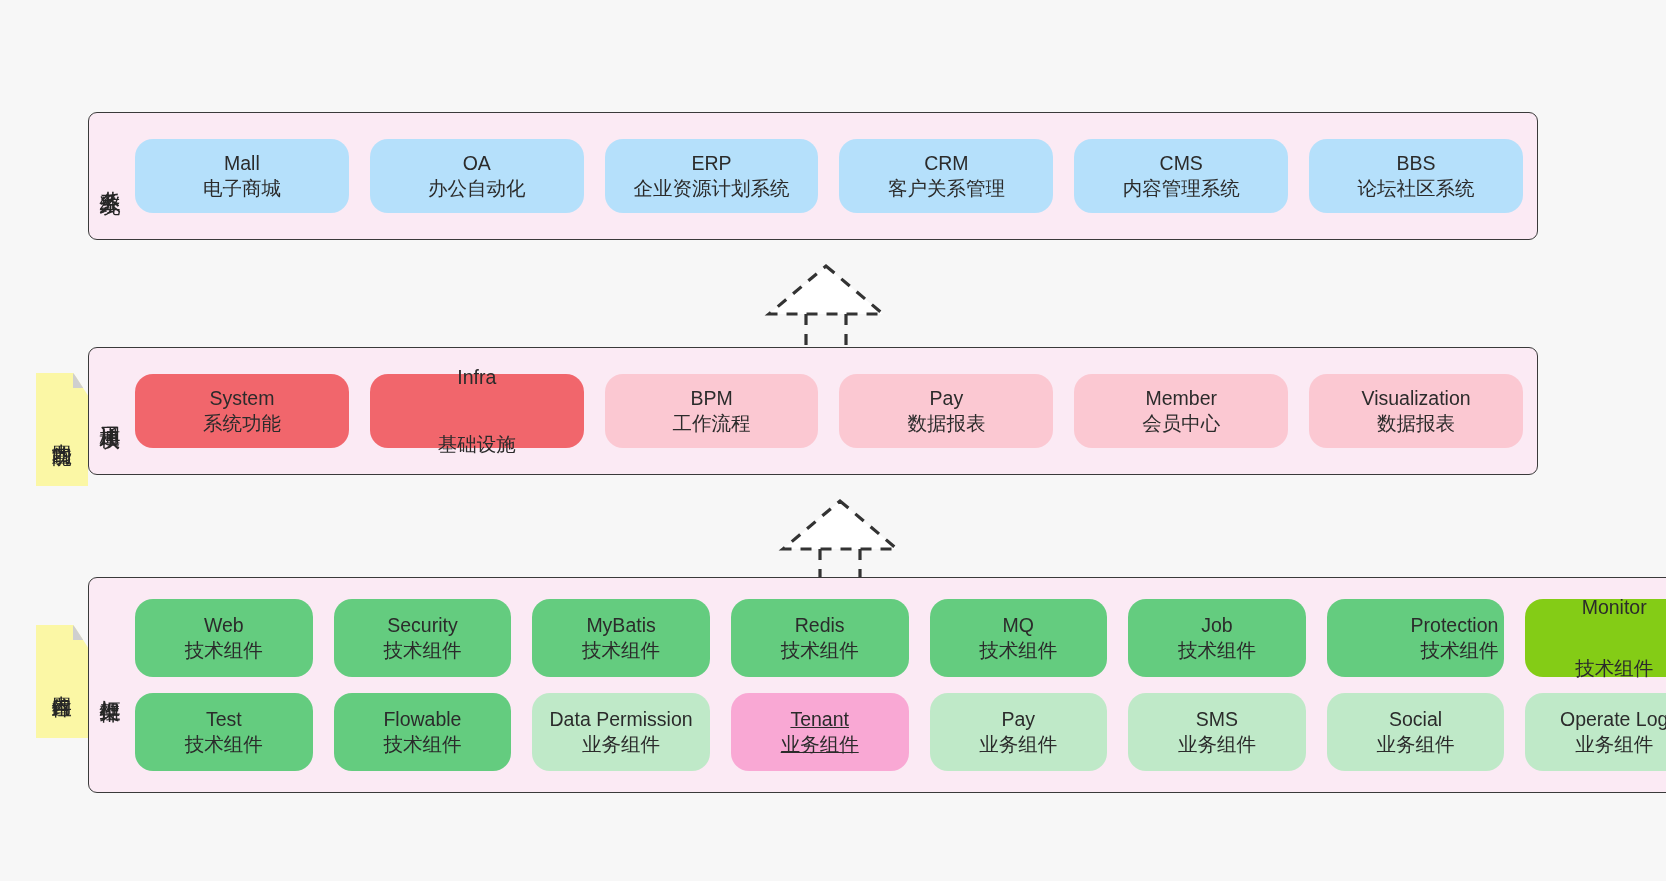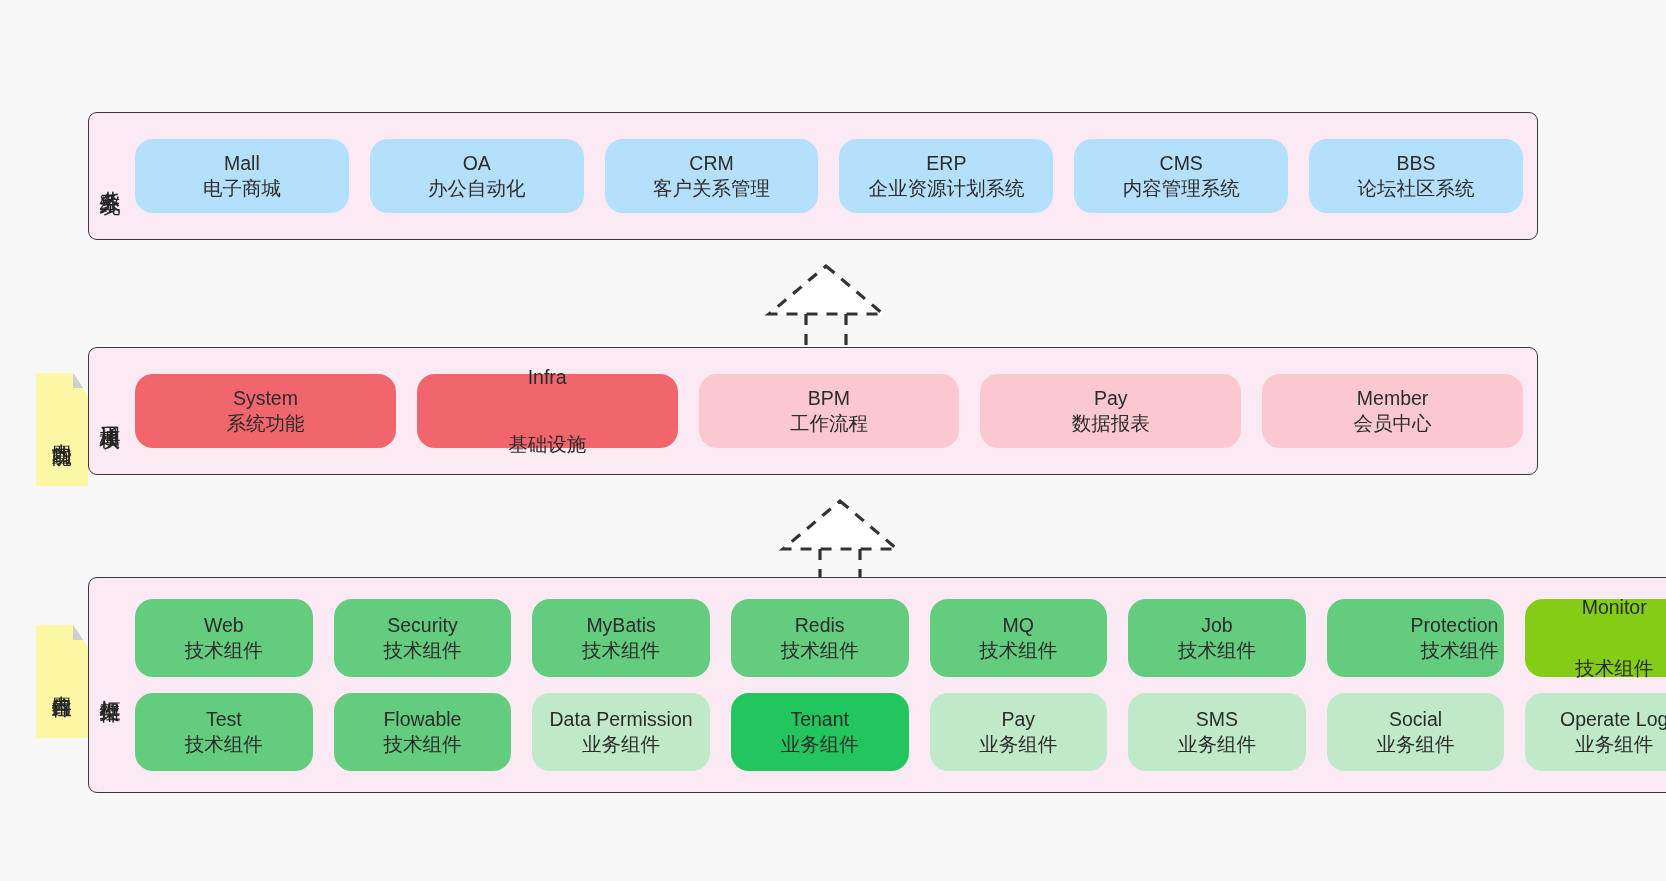--- a/index.html
+++ b/index.html
@@ -135,26 +135,26 @@
       <div class="row">
         <div class="cell c-blue" style="background: rgb(181, 224, 251);">
           <div class="t1">Mall</div>
           <div class="t2">电子商城</div>
         </div>
         <div class="cell c-blue" style="background: rgb(181, 224, 251);">
           <div class="t1">OA</div>
           <div class="t2">办公自动化</div>
         </div>
         <div class="cell c-blue" style="background: rgb(181, 224, 251);">
+          <div class="t1">ERP</div>
+          <div class="t2">企业资源计划系统</div>
+        </div>
+        <div class="cell c-blue" style="background: rgb(181, 224, 251);">
           <div class="t1">CRM</div>
           <div class="t2">客户关系管理</div>
-        </div>
-        <div class="cell c-blue" style="background: rgb(181, 224, 251);">
-          <div class="t1">ERP</div>
-          <div class="t2">企业资源计划系统</div>
         </div>
         <div class="cell c-blue" style="background: rgb(181, 224, 251);">
           <div class="t1">CMS</div>
           <div class="t2">内容管理系统</div>
         </div>
         <div class="cell c-blue" style="background: rgb(181, 224, 251);">
           <div class="t1">BBS</div>
           <div class="t2">论坛社区系统</div>
         </div>
       </div>
@@ -185,20 +185,24 @@
           <div class="t1">BPM</div>
           <div class="t2">工作流程</div>
         </div>
         <div class="cell c-pink" style="background: rgb(251, 200, 210);">
           <div class="t1">Pay</div>
           <div class="t2">数据报表</div>
         </div>
         <div class="cell c-pink" style="background: rgb(251, 200, 210);">
           <div class="t1">Member</div>
           <div class="t2">会员中心</div>
+        </div>
+        <div class="cell c-pink" style="background: rgb(251, 200, 210);">
+          <div class="t1">Visualization</div>
+          <div class="t2">数据报表</div>
         </div>
       </div>
     </div>
   </div>
 
   <svg class="arrow" id="arrow-implement" width="190" height="108" style="left:752px;top:487px;">
     <polygon points="88,14 145,62 31,62" fill="#ffffff" stroke="#333333" stroke-width="3.2" stroke-dasharray="11 9" stroke-linejoin="miter"></polygon>
     <path d="M 68,62 L 68,104 M 108,62 L 108,104 M 68,104 L 108,104" fill="none" stroke="#333333" stroke-width="3.2" stroke-dasharray="11 9"></path>
   </svg>
   <div class="arrow-label" style="left:822px;top:527px;">实现</div>
@@ -248,21 +252,21 @@
           <div class="t2">技术组件</div>
         </div>
         <div class="cell c-green" style="background: rgb(100, 204, 127);">
           <div class="t1">Flowable</div>
           <div class="t2">技术组件</div>
         </div>
         <div class="cell c-greenlight" style="background: rgb(191, 233, 200);">
           <div class="t1">Data Permission</div>
           <div class="t2">业务组件</div>
         </div>
-        <div class="cell c-greenlight" style="background: #22c55e;">
+        <div class="cell c-greenlight" style="background: #f9a8d4; text-decoration: underline;">
           <div class="t1">Tenant</div>
           <div class="t2">业务组件</div>
         </div>
         <div class="cell c-greenlight" style="background: rgb(191, 233, 200);">
           <div class="t1">Pay</div>
           <div class="t2">业务组件</div>
         </div>
         <div class="cell c-greenlight" style="background: rgb(191, 233, 200);">
           <div class="t1">SMS</div>
           <div class="t2">业务组件</div>

